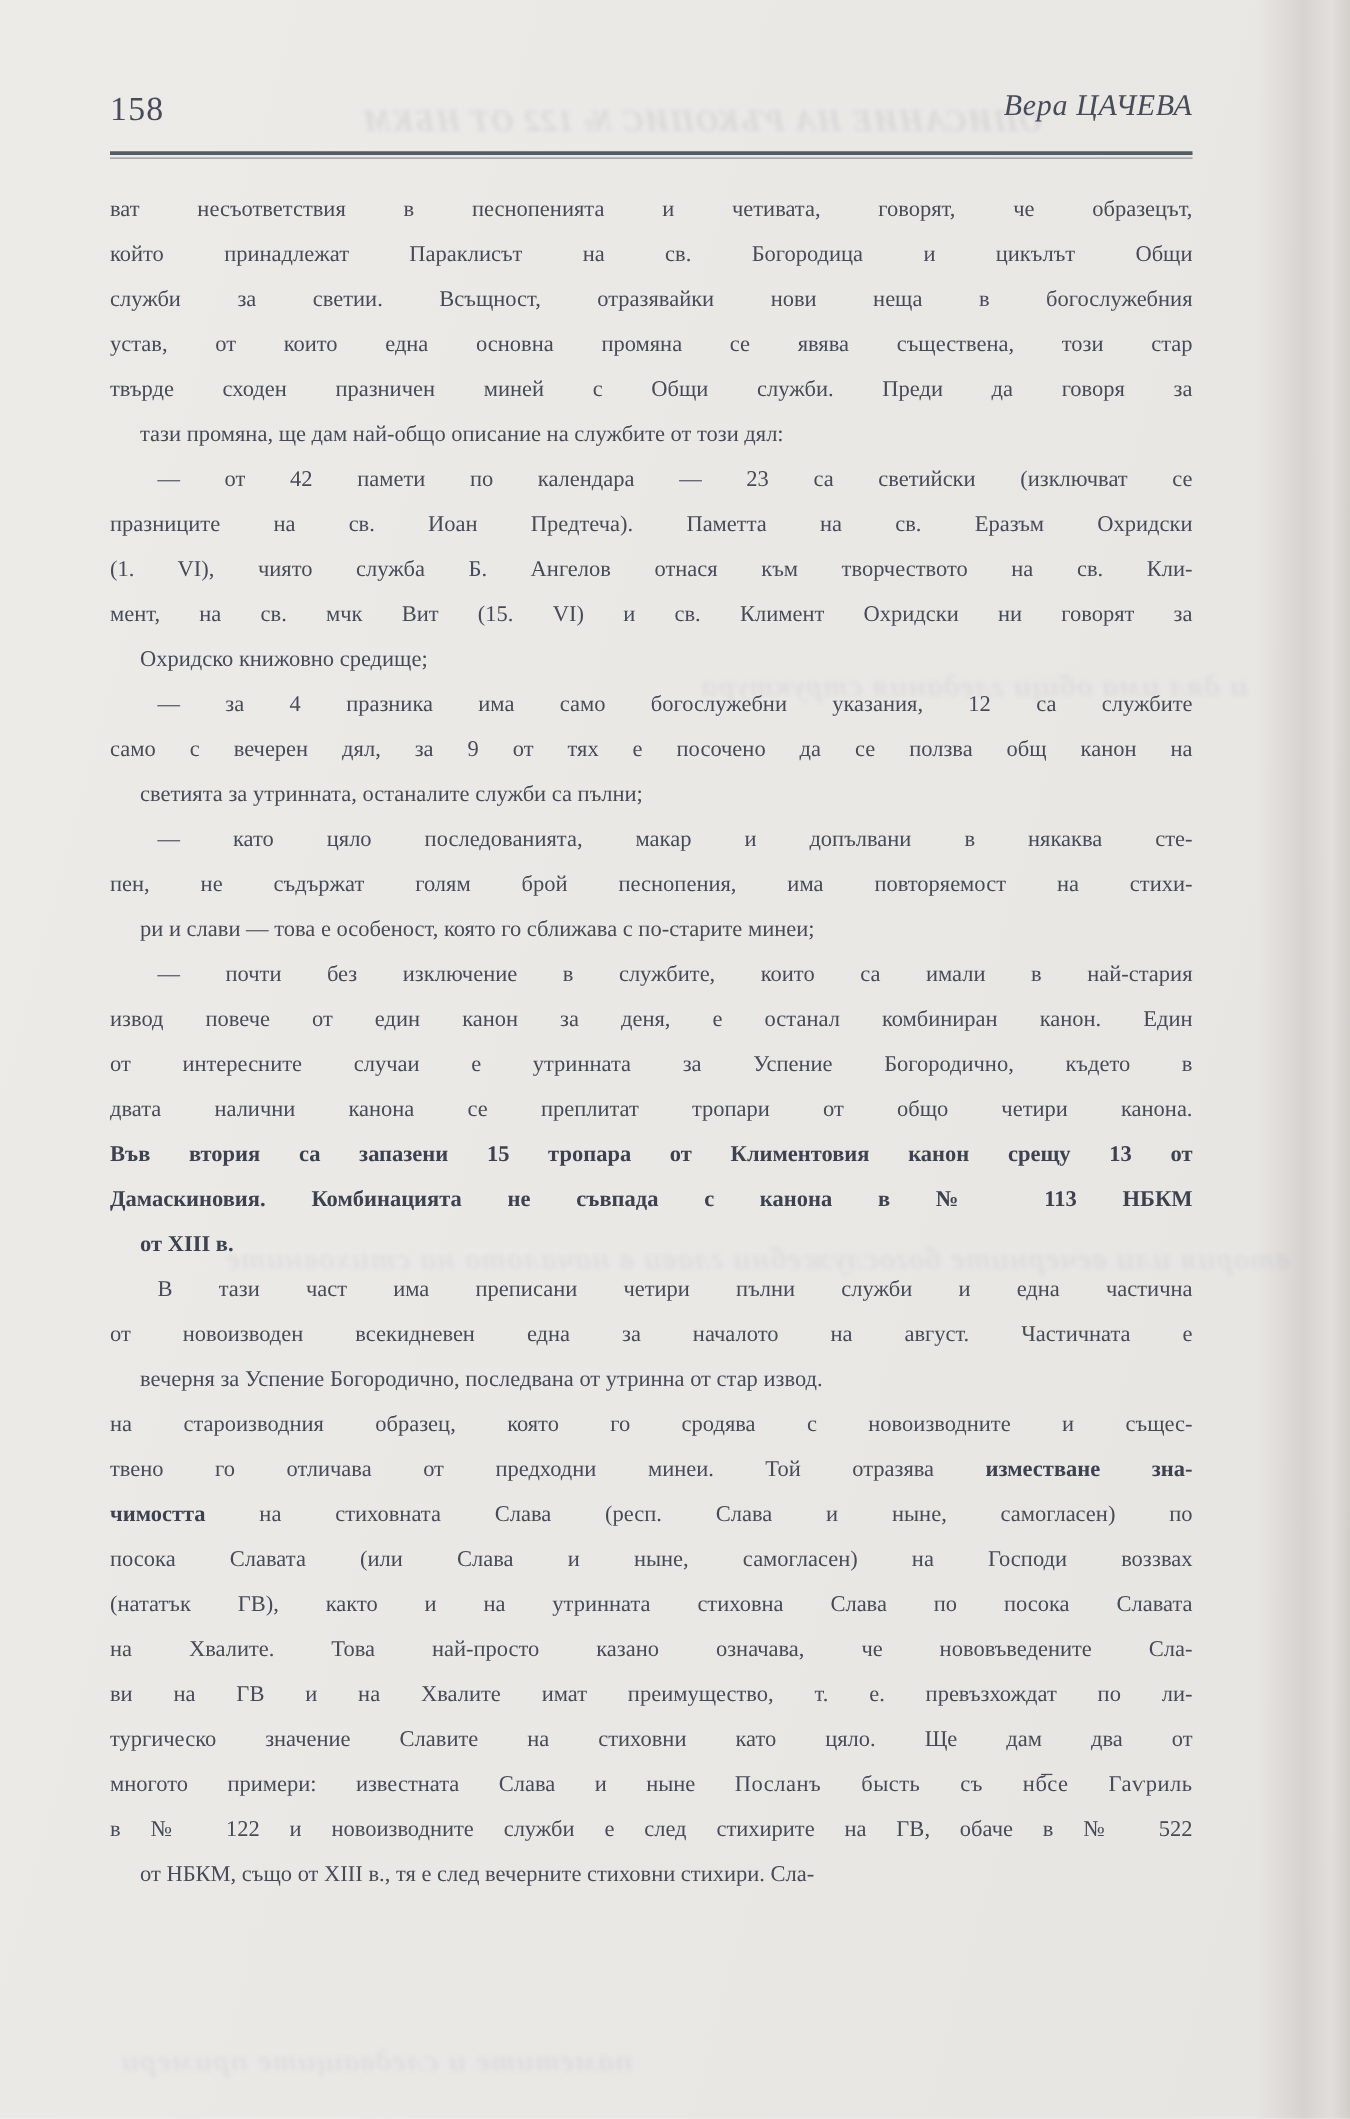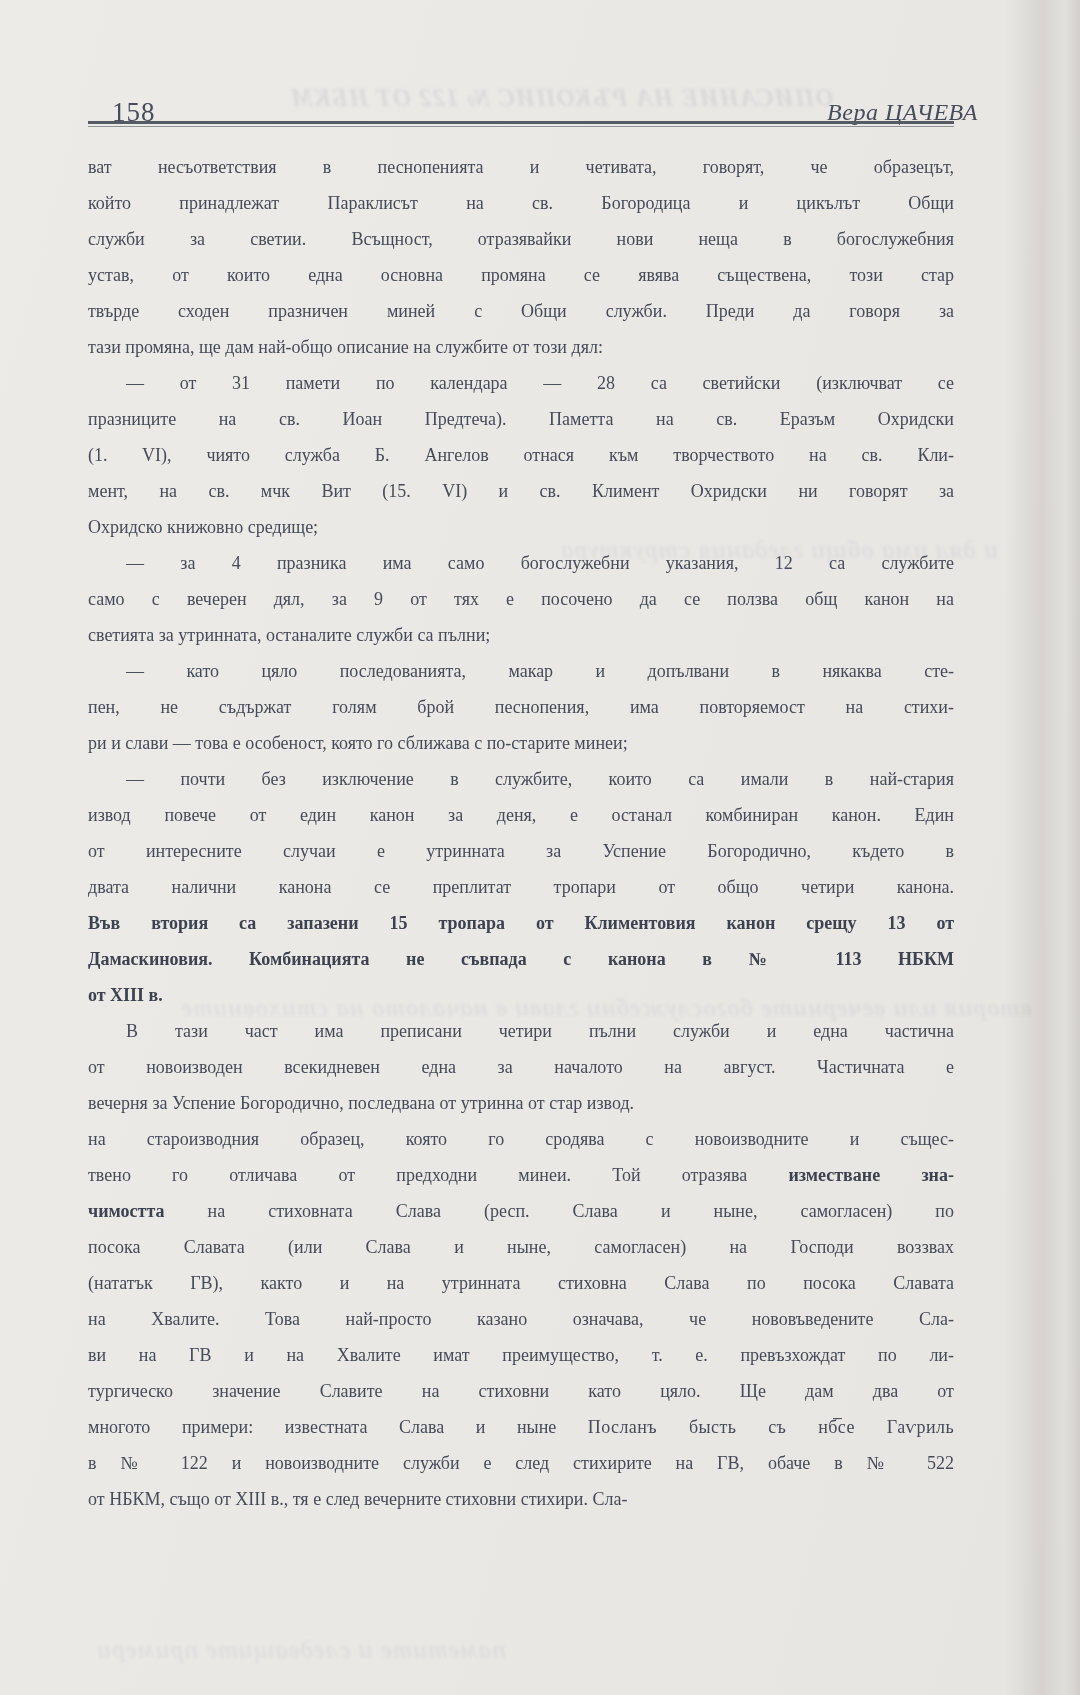--- a/index.html
+++ b/index.html
@@ -15,38 +15,37 @@
   
   .edge-shade {
     position: absolute; top: 0; right: 0; width: 75px; height: 100%;
     background: linear-gradient(to right,
       rgba(120,114,106,0) 0%,
       rgba(120,114,106,0.16) 50%,
       rgba(120,114,106,0.06) 80%,
       rgba(120,114,106,0.20) 100%);
   }
   .header {
-    position: absolute; left: 88px; top: 97px; width: 866px;
-    display: flex; justify-content: space-between; align-items: center;
+    position: absolute; left: 88px; top: 72px; width: 866px;
+    display: flex; justify-content: space-between; align-items: flex-start;
     color: #474c5a;
-    margin-left: 24px;
   }
   .page-number { font-size: 27px; letter-spacing: 1px; }
   .author { font-style: italic; font-weight: normal; font-size: 24px; letter-spacing: 0.5px; }
   .rules { position: absolute; left: 88px; top: 121px; width: 866px; }
   .rule-dark  { height: 3px; background: #545b64; }
   .rule-light { height: 1px; background: #8d939b; margin-top: 2px; }
 
   .body-text {
     position: absolute; left: 88px; top: 149px; width: 866px;
     color: #464b59;
     font-size: 18px; line-height: 36px;
   }
   .line { text-align: justify; text-align-last: justify; }
-  .line.last { text-align-last: left; }
+  .line.last { text-align-last: left; margin-left: 24px; }
   .line.indent { text-indent: 38px; }
   .bold { font-weight: bold; color: #3d4250; }
   .slavonic { letter-spacing: 0.4px; }
 
   
   .ghost {
     position: absolute;
     transform: scaleX(-1);
     color: #7d8694;
     opacity: 0.16;
@@ -74,21 +73,21 @@
     <div class="rule-light"></div>
   </div>
 
   <div class="body-text" id="page-body">
       <div class="line"><span>ват несъответствия в песнопенията и четивата, говорят, че образецът,</span></div>
       <div class="line"><span>който принадлежат Параклисът на св. Богородица и цикълът Общи</span></div>
       <div class="line"><span>служби за светии. Всъщност, отразявайки нови неща в богослужебния</span></div>
       <div class="line"><span>устав, от които една основна промяна се явява съществена, този стар</span></div>
       <div class="line"><span>твърде сходен празничен миней с Общи служби. Преди да говоря за</span></div>
       <div class="line last"><span>тази промяна, ще дам най-общо описание на службите от този дял:</span></div>
-      <div class="line indent"><span>— от 31 памети по календара — 28 са светийски (изключват се</span></div>
+      <div class="line indent"><span>— от 42 памети по календара — 23 са светийски (изключват се</span></div>
       <div class="line"><span>празниците на св. Иоан Предтеча). Паметта на св. Еразъм Охридски</span></div>
       <div class="line"><span>(1. VI), чиято служба Б. Ангелов отнася към творчеството на св. Кли-</span></div>
       <div class="line"><span>мент, на св. мчк Вит (15. VI) и св. Климент Охридски ни говорят за</span></div>
       <div class="line last"><span>Охридско книжовно средище;</span></div>
       <div class="line indent"><span>— за 4 празника има само богослужебни указания, 12 са службите</span></div>
       <div class="line"><span>само с вечерен дял, за 9 от тях е посочено да се ползва общ канон на</span></div>
       <div class="line last"><span>светията за утринната, останалите служби са пълни;</span></div>
       <div class="line indent"><span>— като цяло последованията, макар и допълвани в някаква сте-</span></div>
       <div class="line"><span>пен, не съдържат голям брой песнопения, има повторяемост на стихи-</span></div>
       <div class="line last"><span>ри и слави — това е особеност, която го сближава с по-старите минеи;</span></div>

